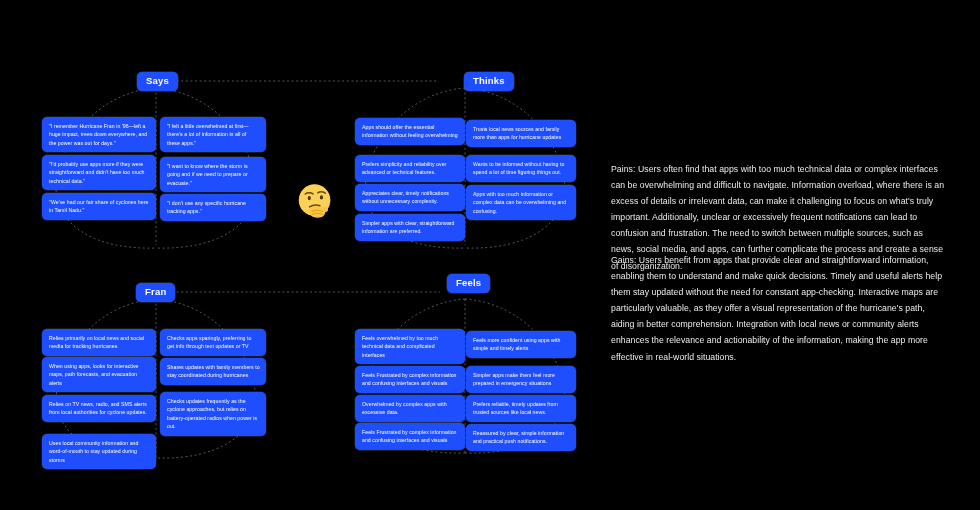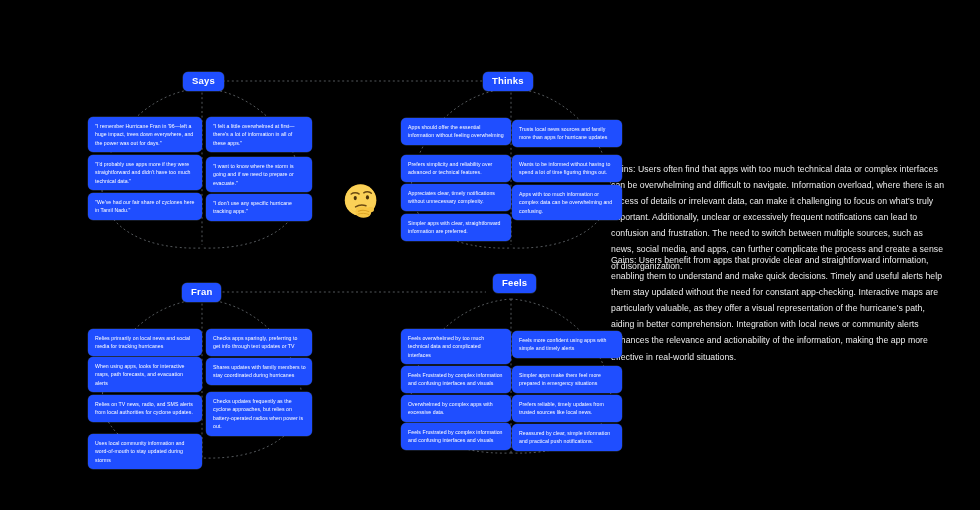--- a/index.html
+++ b/index.html
@@ -12,21 +12,21 @@
   #canvas {
     position: relative;
     width: 980px; height: 510px;
     background: #000000;
   }
 
   
   #empathy-map {
     position: absolute;
     left: 0; top: 0;
-    width: 600px; height: 510px; margin-left: 46px;
+    width: 600px; height: 510px;
   }
   #map-svg {
     position: absolute;
     left: 0; top: 0;
     width: 600px; height: 510px;
     pointer-events: none;
   }
 
   
   .quad-label {
@@ -37,21 +37,21 @@
     font-weight: 700;
     letter-spacing: .2px;
     border-radius: 5px;
     padding: 4px 9px 5px 9px;
     line-height: 1;
     z-index: 6;
     white-space: nowrap;
     box-shadow: 0 0 0 .5px rgba(120,160,255,.35);
   }
   #label-says   { left: 137px; top: 72px; }
-  #label-thinks { left: 437px; top: 72px; text-align: right; }
+  #label-thinks { left: 464px; top: 72px; text-align: right; }
   #label-does   { left: 136px; top: 283px; }
   #label-feels  { left: 447px; top: 274px; }
 
   
   .card {
     position: absolute;
     background: #1f4eff;
     color: #ffffff;
     border-radius: 5px;
     padding: 5px 6px 5px 7px;

